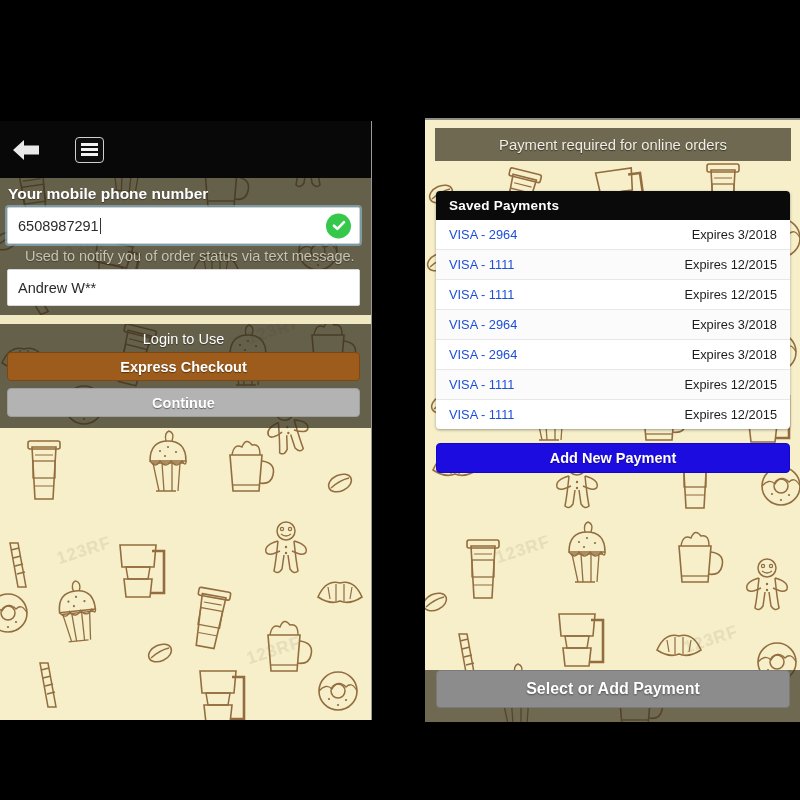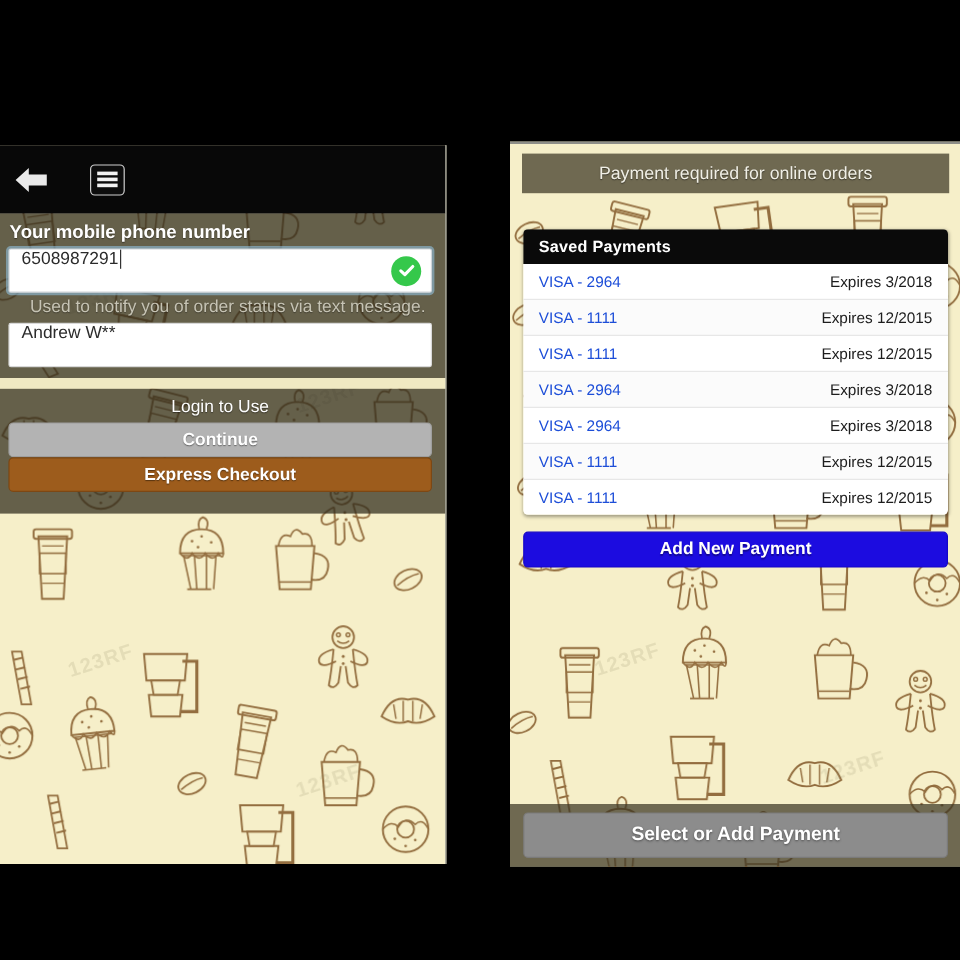--- a/index.html
+++ b/index.html
@@ -86,21 +86,21 @@
     margin:2px 0 4px 1px;
     text-shadow:0 1px 1px rgba(0,0,0,.45);
   }
   .txt-input{
     position:relative;
     height:37px;
     background:#ffffff;
     border:1px solid #cfd4d8;
     box-shadow:0 0 0 2px rgba(150,200,235,.55);
     border-radius:2px;
-    display:flex;
+    display:flex;align-items:center;
     padding:0 10px;
     box-sizing:border-box;
   }
   .txt-input.plain{box-shadow:none;border:1px solid #d8d8d8;}
   .txt-value{
     color:#2b2b2b;font-size:14.5px;white-space:nowrap;
   }
   .caret{
     display:inline-block;width:1px;height:16px;background:#333;
     margin-left:1px;vertical-align:-3px;
@@ -189,21 +189,21 @@
     cursor:pointer;
     text-shadow:0 1px 1px rgba(0,0,0,.35);
     box-sizing:border-box;
   }
 
   .footer-bar{
     position:absolute;left:0;right:0;bottom:0;
     height:52px;
     background:rgba(58,53,35,.72);
     z-index:5;
-    display:flex;align-items:center;justify-content:center;
+    display:flex;align-items:flex-start;justify-content:center;
   }
   .btn-selectpay{
     width:calc(100% - 22px);height:38px;
     background:#8c8c8c;border:1px solid #7a7a7a;border-radius:4px;
     display:flex;align-items:center;justify-content:center;
     color:#ffffff;font-size:16px;font-weight:bold;
     cursor:pointer;
     text-shadow:0 1px 2px rgba(0,0,0,.45);
     box-sizing:border-box;
   }
@@ -362,22 +362,22 @@
           <span class="txt-value">Andrew W**</span>
         </div>
       </div>
     </div>
 
     <div class="panel-strip"></div>
 
     <div class="panel-dark">
       <div class="actions-area">
         <div class="actions-title">Login to Use</div>
+        <div class="btn btn-express">Express Checkout</div>
         <div class="btn btn-continue">Continue</div>
-        <div class="btn btn-express">Express Checkout</div>
       </div>
     </div>
   </div>
 
   <div class="phone" id="phone-right">
 
     <div class="doodle-bg">
       <svg width="376" height="602" viewBox="0 0 376 602" xmlns="http://www.w3.org/2000/svg">
         <g opacity="0.92">
           <use href="#dl-beans" x="2" y="62"></use>

